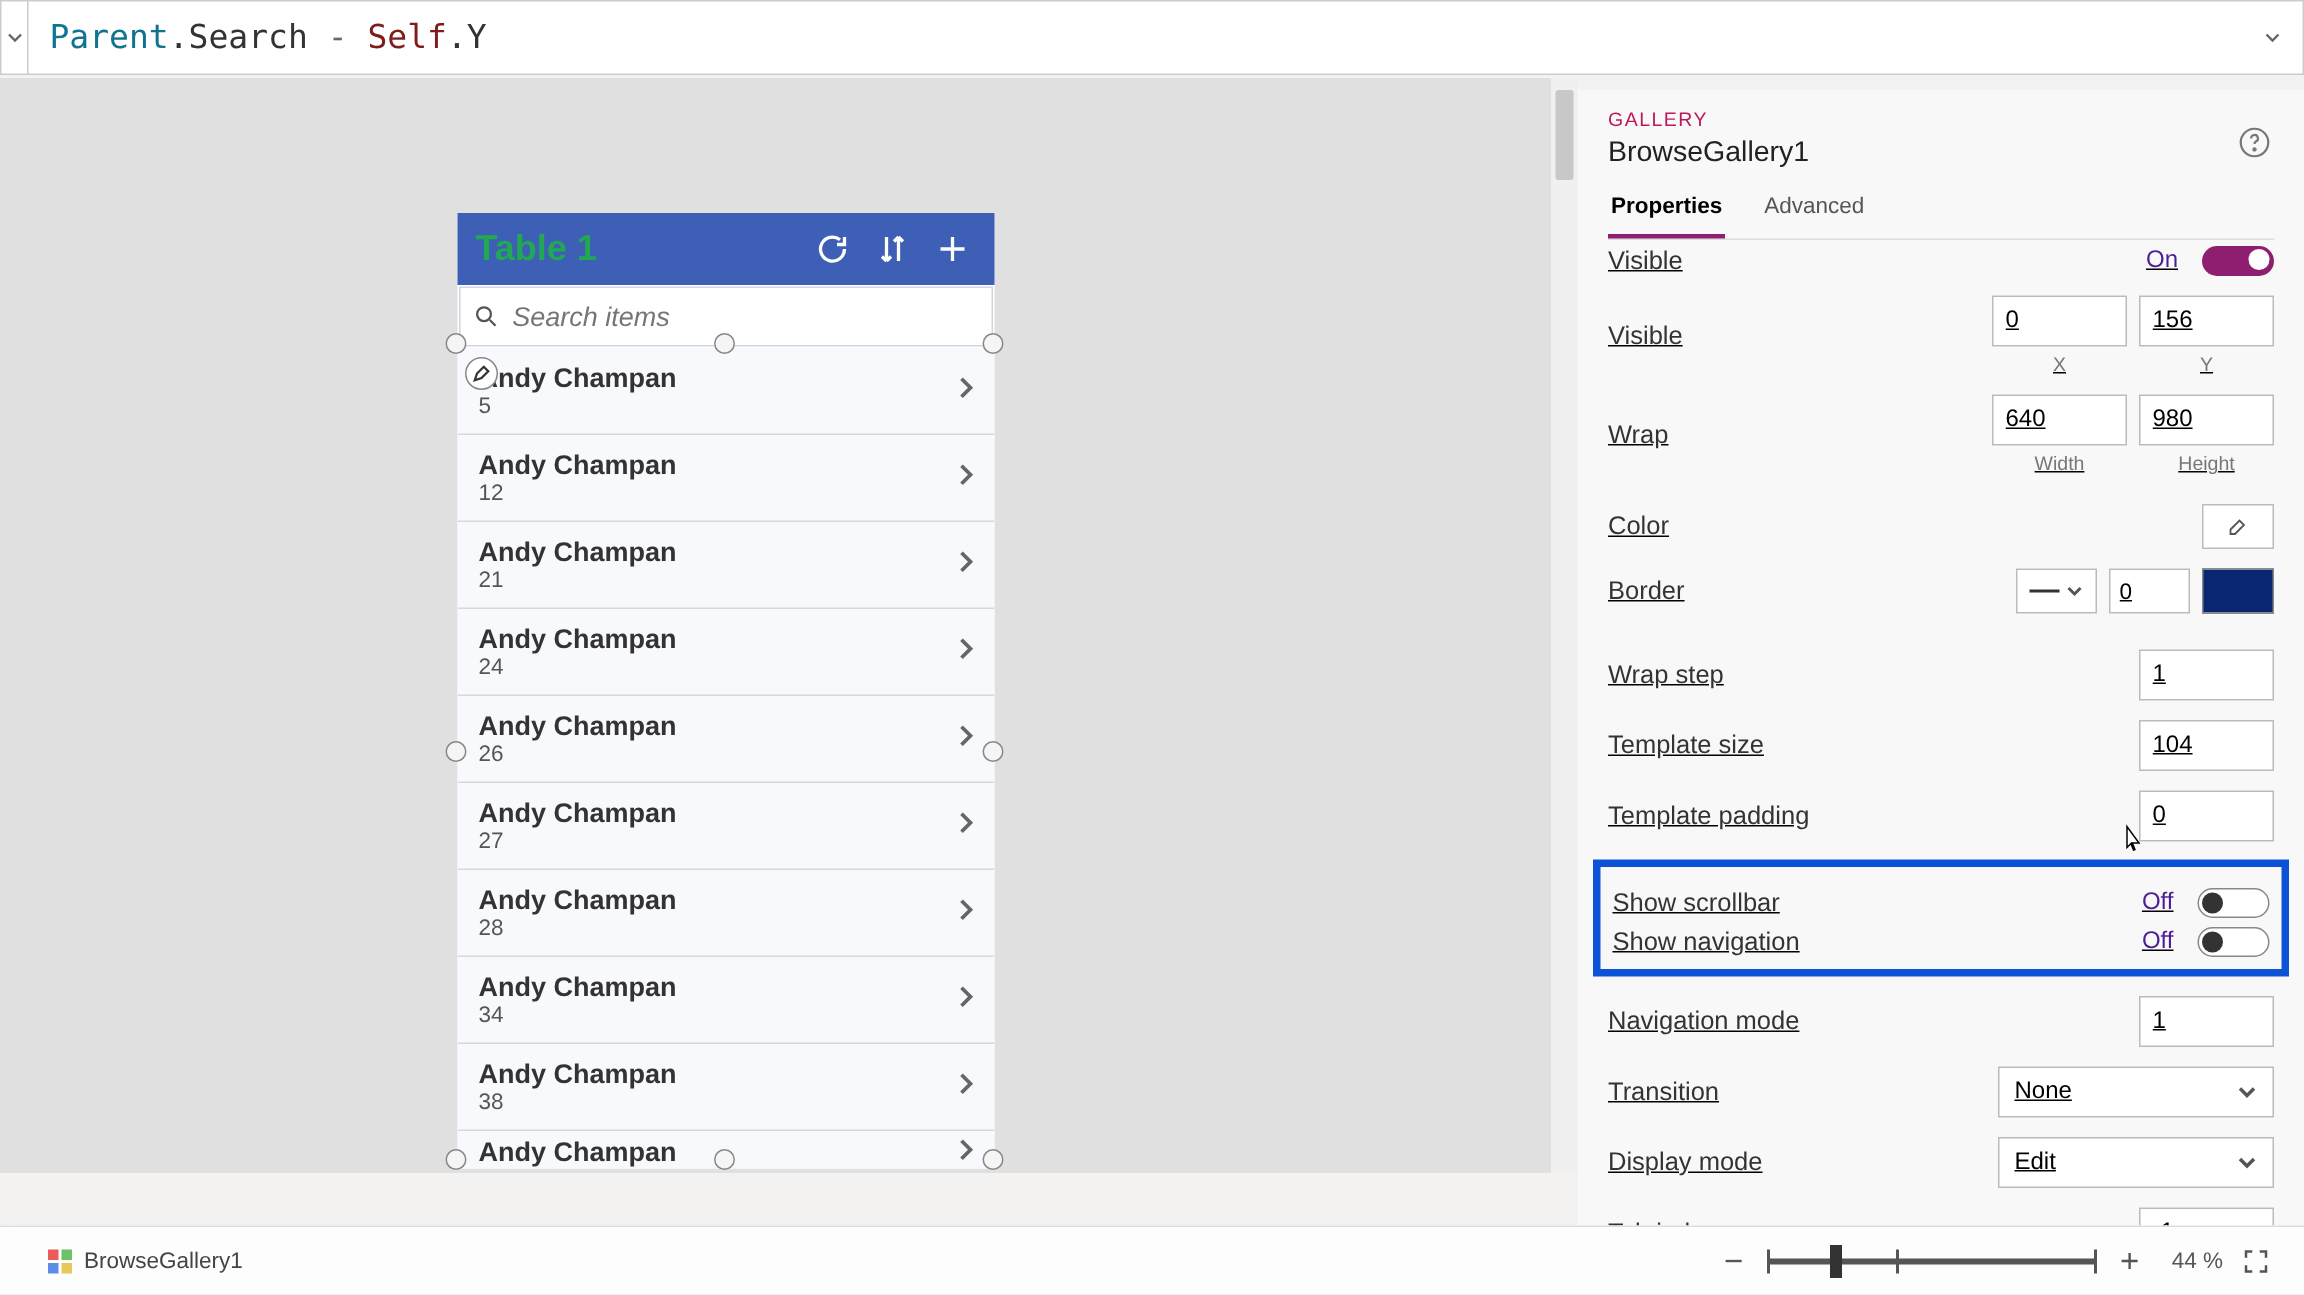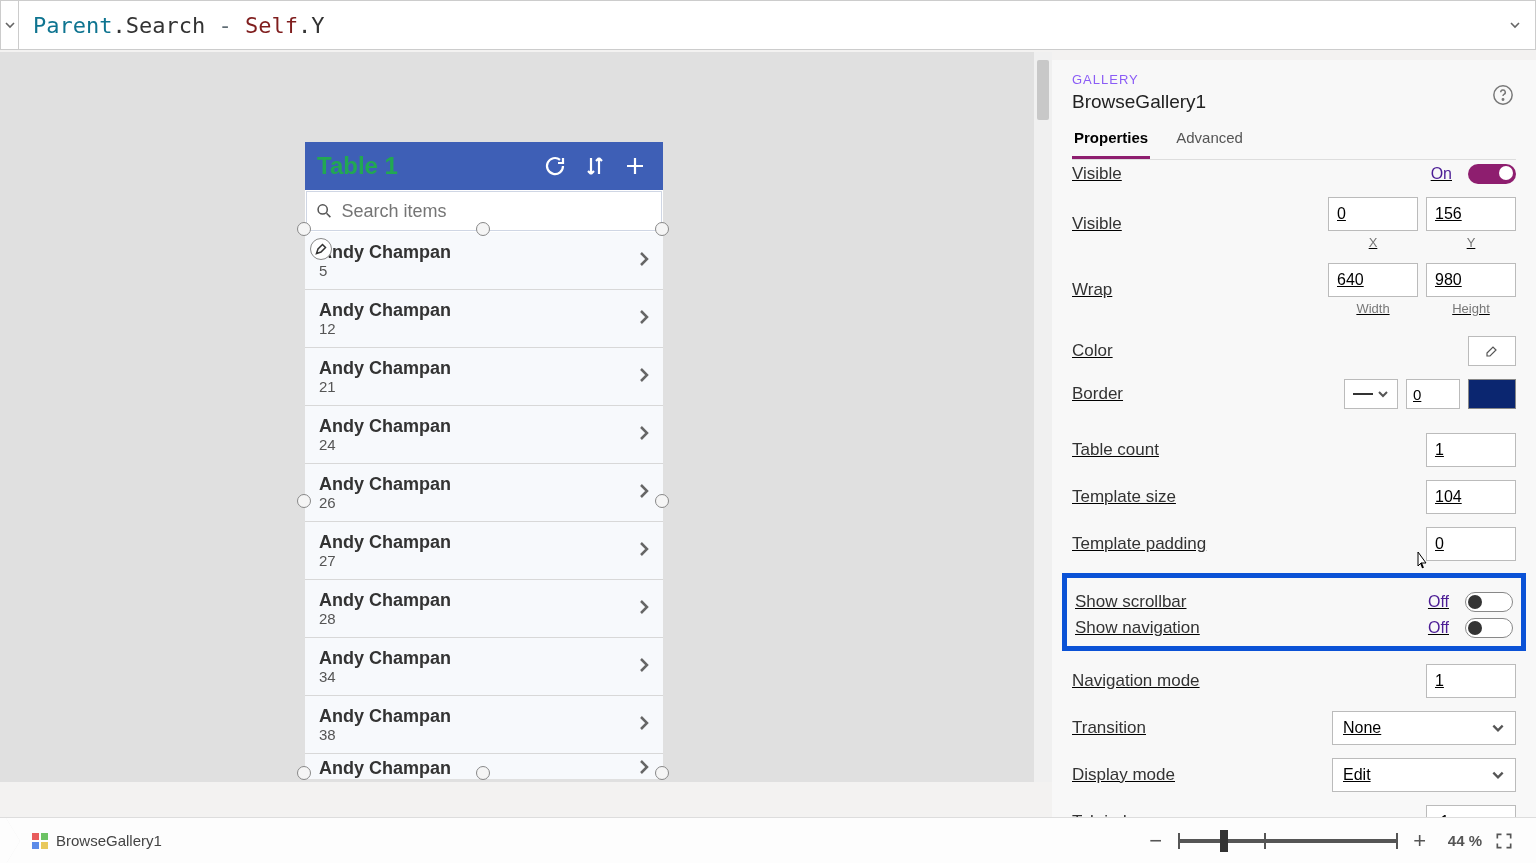--- a/index.html
+++ b/index.html
@@ -20,37 +20,37 @@
 .canvas-scroll-thumb { position: absolute; top: 8px; left: 3px; width: 12px; height: 60px; background: #c8c8c8; border-radius: 2px; }
 
 
 .app-preview { position: absolute; left: 305px; top: 90px; width: 358px; height: 637px; background: #fff; }
 .app-header { height: 48px; background: #3e5fb6; display: flex; align-items: center; padding: 0 12px; }
 .app-title { flex: 1; font-size: 24px; font-weight: 600; color: #22a852; }
 .app-header-icon { width: 32px; height: 32px; display: flex; align-items: center; justify-content: center; margin-left: 8px; }
 .app-header-icon svg { width: 24px; height: 24px; stroke: #fff; fill: none; stroke-width: 2.2; }
 .search-row { height: 40px; border: 1px solid #cfd6e4; display: flex; align-items: center; padding: 0 8px; background: #fff; margin: 1px; }
 .search-row svg { width: 20px; height: 20px; stroke: #555; fill: none; stroke-width: 2; }
-.search-row input { border: none; outline: none; font-size: 18px; color: #b91c1c; margin-left: 8px; width: 100%; background: transparent; }
+.search-row input { border: none; outline: none; font-size: 18px; color: #b91c1c; margin-left: 8px; width: 100%; background: transparent; font-style: italic; }
 .gallery-body { height: 547px; overflow: hidden; }
 .g-item { height: 58px; border-bottom: 1px solid #d8d8d8; display: flex; align-items: center; padding: 0 14px; position: relative; background: #f7f9fc; }
 .g-item .name { font-weight: 600; font-size: 18px; color: #333; line-height: 1.15; }
 .g-item .sub { font-size: 15px; color: #555; line-height: 1.15; }
 .g-item .chev { position: absolute; right: 10px; top: 50%; transform: translateY(-50%); }
 .g-item .chev svg { width: 18px; height: 18px; stroke: #666; fill: none; stroke-width: 2.5; }
 .g-item.last-cut { height: 30px; overflow: hidden; align-items: flex-start; padding-top: 4px; }
 
 
 .sel-handle { position: absolute; width: 14px; height: 14px; border: 1px solid #888; border-radius: 50%; background: #f5f5f5; z-index: 5; }
 .edit-pencil { position: absolute; left: 310px; top: 186px; width: 22px; height: 22px; border: 1px solid #888; border-radius: 50%; background: #fff; display: flex; align-items: center; justify-content: center; z-index: 6; }
 .edit-pencil svg { width: 12px; height: 12px; stroke: #333; fill: none; stroke-width: 2; }
 
 
 .props { position: absolute; top: 60px; right: 0; width: 484px; height: 760px; background: #f8f8f8; padding: 0 20px; overflow: hidden; }
-.props-label { font-size: 13px; letter-spacing: 1px; color: #8b5cf6; margin-top: 12px; }
+.props-label { font-size: 13px; letter-spacing: 1px; color: #be185d; margin-top: 12px; }
 .props-name { font-size: 19px; color: #222; margin-top: 4px; margin-bottom: 10px; }
 .props-help { position: absolute; top: 24px; right: 22px; width: 22px; height: 22px; }
 .props-help svg { width: 22px; height: 22px; stroke: #777; fill: none; stroke-width: 1.6; }
 .tabs { display: flex; gap: 24px; border-bottom: 1px solid #ddd; }
 .tab { font-size: 15px; padding: 6px 2px 10px 2px; color: #555; cursor: pointer; }
 .tab.active { color: #000; font-weight: 600; border-bottom: 3px solid #8e1e6f; }
 .prop-row { display: flex; align-items: center; margin-top: 13px; text-decoration: underline; }
 .prop-label { flex: 1; font-size: 17px; color: #333; }
 .prop-val { font-size: 16px; color: #4c1d95; margin-right: 16px; }
 .toggle { width: 48px; height: 20px; border-radius: 10px; position: relative; cursor: pointer; }
@@ -82,21 +82,21 @@
 .status { position: absolute; bottom: 0; left: 0; right: 0; height: 46px; background: #fdfdfd; border-top: 1px solid #ddd; display: flex; align-items: center; padding: 0 6px; }
 .crumb { display: flex; align-items: center; height: 46px; padding: 0 14px; font-size: 15px; color: #444; position: relative; }
 .crumb-sep { width: 0; height: 0; border-top: 23px solid transparent; border-bottom: 23px solid transparent; border-left: 14px solid #eee; margin-right: -2px; }
 .crumb-sep2 { border-left-color: #fdfdfd; margin-left: -12px; }
 .spacer { flex: 1; }
 .zoom-group { display: flex; align-items: center; gap: 10px; margin-right: 14px; }
 .zoom-btn { width: 24px; height: 24px; display: flex; align-items: center; justify-content: center; font-size: 22px; color: #555; cursor: pointer; }
 .zoom-slider { width: 220px; height: 4px; background: #555; position: relative; }
 .zoom-slider .tick { position: absolute; width: 2px; height: 16px; background: #555; top: -6px; }
 .zoom-slider .thumb { position: absolute; width: 8px; height: 22px; background: #333; top: -9px; left: 42px; }
-.zoom-pct { font-size: 15px; color: #555; margin-left: 6px; font-weight: bold; }
+.zoom-pct { font-size: 15px; color: #555; margin-left: 6px; }
 .fit-btn svg { width: 20px; height: 20px; stroke: #555; fill: none; stroke-width: 2; }
 
 .grid-ico { display: inline-grid; grid-template-columns: 7px 7px; grid-template-rows: 7px 7px; gap: 2px; margin-right: 8px; }
 .grid-ico span:nth-child(1){background:#e85c5c;} .grid-ico span:nth-child(2){background:#6cc264;}
 .grid-ico span:nth-child(3){background:#5c8be8;} .grid-ico span:nth-child(4){background:#e8c85c;}
 
 </style>
 </head>
 <body>
 
@@ -323,21 +323,21 @@
           <svg viewBox="0 0 12 12">
             <path d="M2 4L6 8L10 4"></path>
           </svg>
         </div>
       <input class="border-thick" value="0" style="">
       <div class="border-color"></div>
     </div>
   </div>
 
   <div class="prop-row" style="margin-top:24px;">
-    <div class="prop-label">Table count</div>
+    <div class="prop-label">Wrap step</div>
     <input class="num-input" value="1" style="">
   </div>
   <div class="prop-row">
     <div class="prop-label">Template size</div>
     <input class="num-input" value="104" style="">
   </div>
   <div class="prop-row">
     <div class="prop-label">Template padding</div>
     <input class="num-input" value="0" style="">
   </div>

